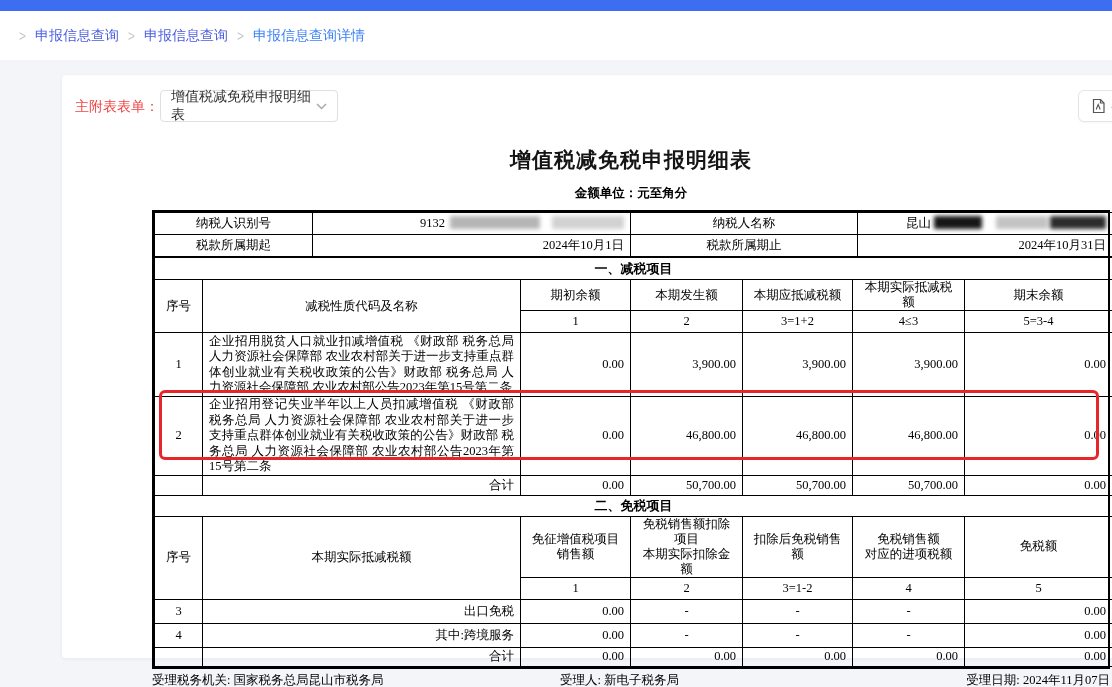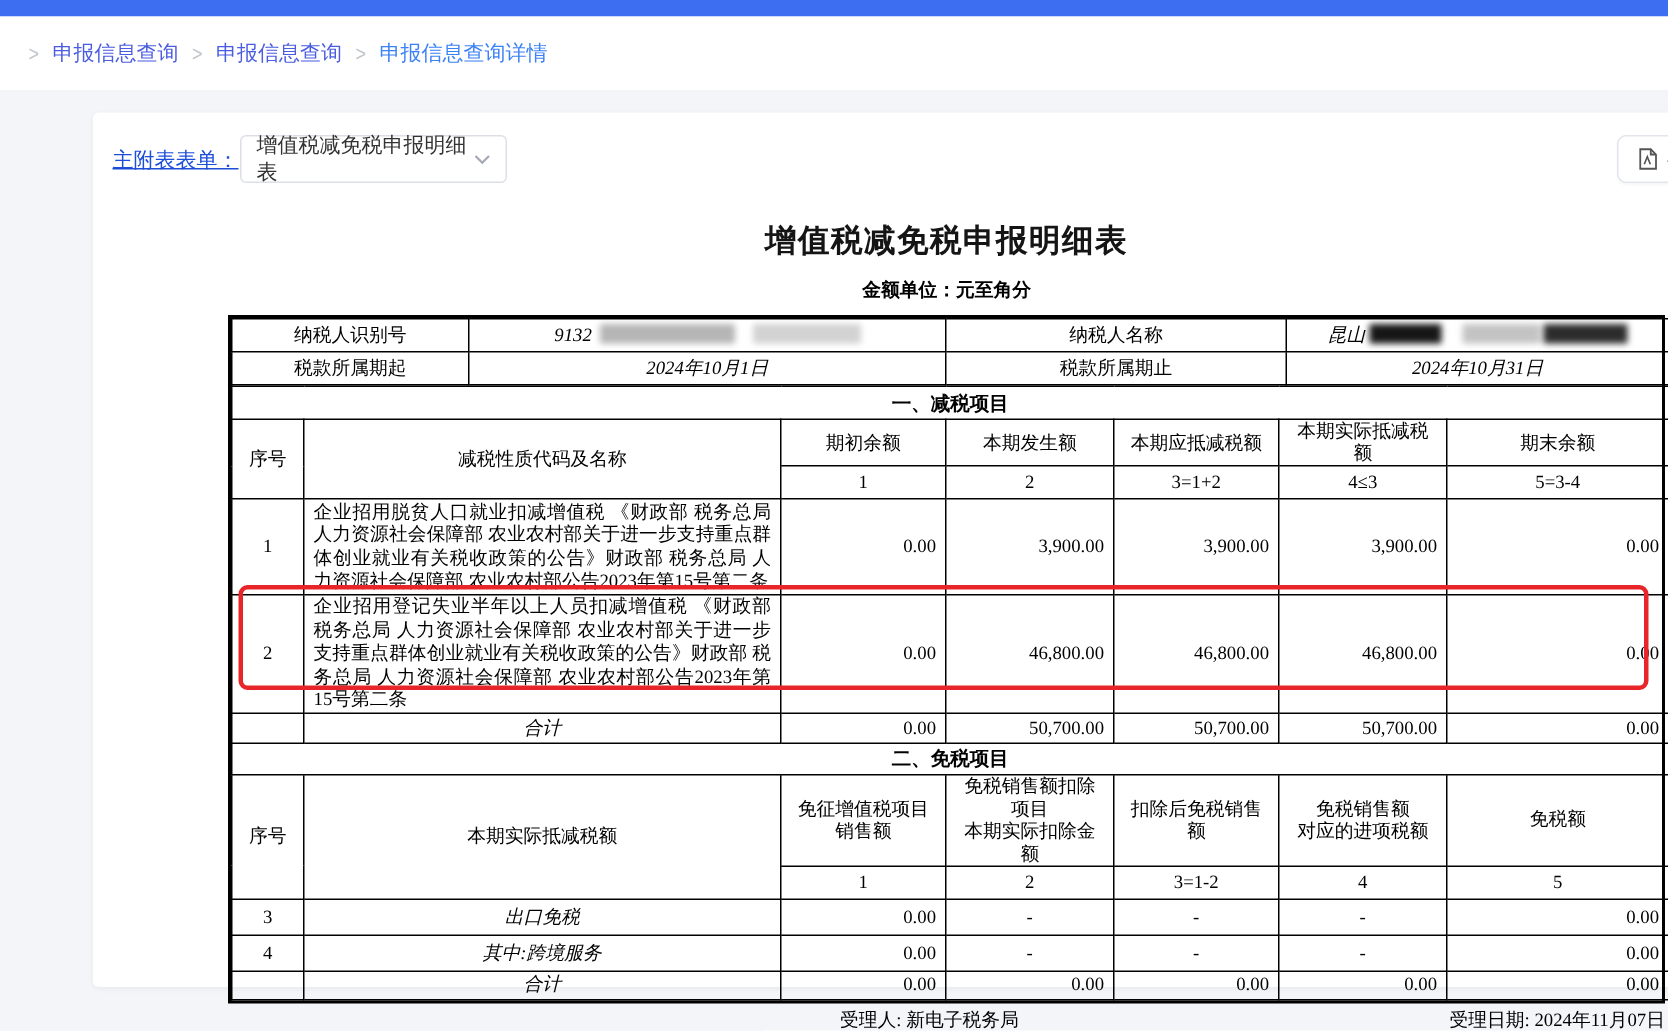--- a/index.html
+++ b/index.html
@@ -10,39 +10,39 @@
 
   .breadcrumb-bar { position:absolute; left:0; top:11px; width:1112px; height:49px; background:#ffffff;
     display:flex; align-items:center; padding-left:10px; font-size:14px; }
   .crumb-sep { color:#c0c4cc; font-size:12px; margin:0 9px; transform:scaleY(1.2); }
   .crumb-link { color:#4a5de0; cursor:pointer;text-align:center; }
   .crumb-current { color:#3b82f6; }
 
   .panel { position:absolute; left:62px; top:75px; width:1075px; height:583px; background:#ffffff;
     border-radius:4px; box-shadow:0 1px 4px rgba(0,0,0,0.05); }
 
-  .form-label { position:absolute; left:13px; top:15px; height:32px; line-height:32px; font-size:14px; color:#1d4ed8;text-decoration:underline; }
+  .form-label { position:absolute; left:13px; top:15px; height:32px; line-height:32px; font-size:14px; color:#ef4444; }
   .form-select { position:absolute; left:98px; top:15px; width:178px; height:32px; border:1px solid #dcdfe6;
     border-radius:4px; background:#fff; display:flex; align-items:center; justify-content:space-between;
     padding:0 10px; font-size:14px; color:#333; cursor:pointer; }
   .export-btn { position:absolute; left:1016px; top:15px; height:32px; width:100px; border:1px solid #e2e5ec;
     border-radius:6px; background:#fff; display:flex; align-items:center; gap:5px; padding:0 12px;
     font-size:14px; color:#333; cursor:pointer; box-shadow:0 1px 2px rgba(0,0,0,0.04); }
 
   .doc { position:absolute; left:90px; top:70px; width:958px; font-family:"Liberation Serif","DejaVu Serif",serif; color:#000; }
   .doc-title { text-align:center; font-size:21px; font-weight:bold; line-height:30px; letter-spacing:1px; color:#151515; }
   .doc-unit { text-align:center; font-size:12.5px; font-weight:bold; margin-top:10px; line-height:16px; }
 
   .tblwrap { position:relative; border:2px solid #000; margin-top:9px; }
   .tblwrap table { border-collapse:collapse; width:100%; table-layout:fixed;
     font-family:"Liberation Serif","DejaVu Serif",serif; font-size:12.5px; color:#000; }
   .tblwrap td { border:1px solid #000; padding:0 6px; overflow:hidden; }
   .c { text-align:center; }
   .num { text-align:right; padding-right:8px; }
-  .lft { text-align:center; padding-left:8px;font-style:italic; }
+  .lft { text-align:right; padding-left:8px; }
   .sec-title td { font-weight:bold; text-align:center; font-size:13px; }
   .hdr td { text-align:center; white-space:pre-line; line-height:15px; }
   .name-cell { text-align:justify; padding:3px 8px; line-height:15.5px; }
 
   .redact { display:inline-block; height:13px; border-radius:1px; vertical-align:-2px; filter:blur(2px); }
 
   .highlight-box { position:absolute; left:5px; top:178px; width:940px; height:70px;
     border:3px solid #e8262a; border-radius:6px; pointer-events:none; z-index:5; }
 
   .doc-footer { position:relative; margin-top:3px; height:16px; font-size:12.5px; }
@@ -232,18 +232,19 @@
           <td class="num">0.00</td>
           <td class="num">0.00</td>
         </tr>
       </tbody>
         </table>
 
       <div class="highlight-box"></div>
     </div>
 
     <div class="doc-footer">
+      <span class="lftf">受理税务机关: 国家税务总局昆山市税务局</span>
       <span class="mid">受理人: 新电子税务局</span>
       <span class="rgt">受理日期: 2024年11月07日</span>
     </div>
   </div>
 
 </div>
 
 </body></html>

